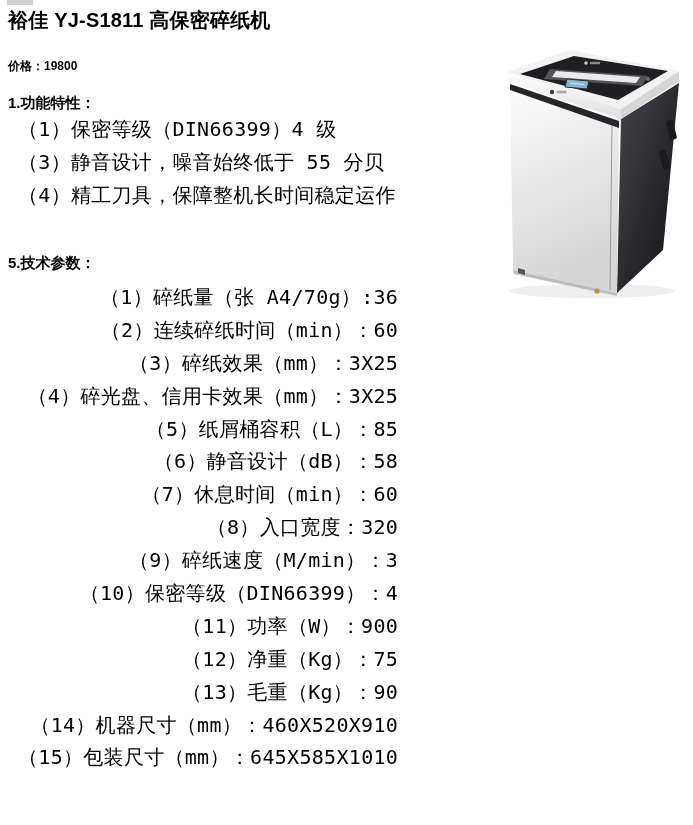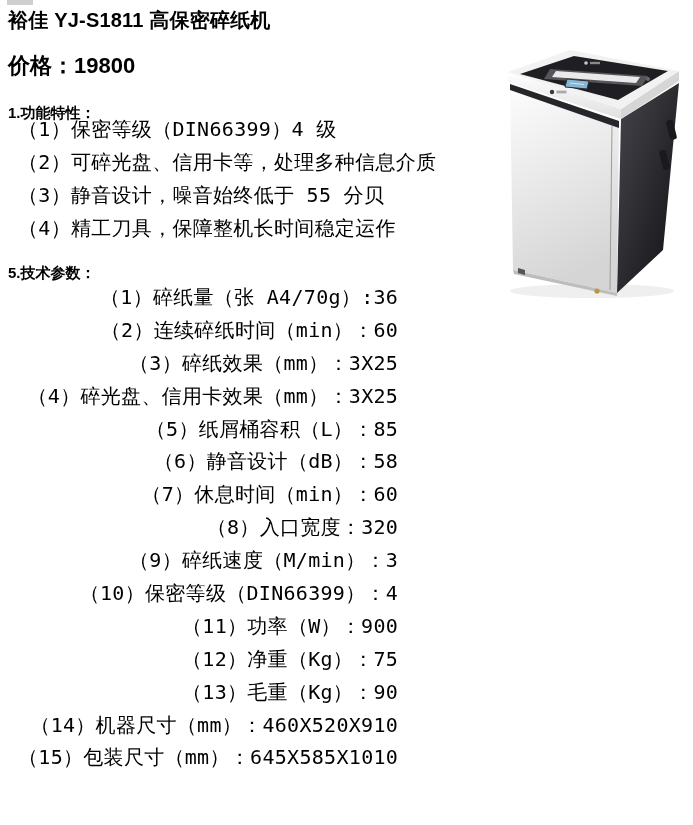--- a/index.html
+++ b/index.html
@@ -7,27 +7,27 @@
     width:693px;height:825px;background:#ffffff;position:relative;
     overflow:hidden;font-family:"Liberation Sans",sans-serif;color:#000;
   }
   .edge-artifact{position:absolute;left:7px;top:0;width:26px;height:5px;background:#cfcfcf;}
   .title{
     position:absolute;left:8px;top:8px;font-size:20px;font-weight:bold;
     line-height:24px;letter-spacing:0.2px;white-space:nowrap;
     font-family:"Liberation Sans","DejaVu Sans",sans-serif;
   }
   .price{
-    position:absolute;left:8px;top:55px;font-size:22px;font-weight:bold;
+    position:absolute;left:8px;top:55px;font-size:12px;font-weight:bold;
     line-height:22px;white-space:nowrap;
     font-family:"Liberation Sans","DejaVu Sans",sans-serif;
   }
   .section-heading{
     position:absolute;left:8px;font-size:15px;font-weight:bold;line-height:20px;
-    white-space:nowrap;font-family:"Liberation Sans","DejaVu Sans",sans-serif;margin-top:10px;
+    white-space:nowrap;font-family:"Liberation Sans","DejaVu Sans",sans-serif;
   }
   #heading-features{top:93px;}
   #heading-specs{top:253px;}
   .items{position:absolute;left:18px;}
   #feature-items{top:113px;}
   #spec-items{top:281px;}
   #feature-items .line{height:33px;line-height:33px;}
   #spec-items .line{height:32.9px;line-height:32.9px;text-align:right;}
   .line{
     font-size:20px;white-space:nowrap;letter-spacing:0.3px;
@@ -41,21 +41,20 @@
 <div class="edge-artifact"></div>
 
 <div class="title">裕佳 YJ-S1811 高保密碎纸机</div>
 
 <div class="price"><span>价格：</span><span>19800</span></div>
 
 <div class="section-heading" id="heading-features">1.功能特性：</div>
 
 <div class="items" id="feature-items">
   <div class="line">（1）保密等级（DIN66399）4 级</div>
-  <div class="line">（2）可碎光盘、信用卡等，处理多种信息介质</div>
   <div class="line">（3）静音设计，噪音始终低于 55 分贝</div>
   <div class="line">（4）精工刀具，保障整机长时间稳定运作</div>
 </div>
 
 <div class="section-heading" id="heading-specs">5.技术参数：</div>
 
 <div class="items" id="spec-items">
   <div class="line">（1）碎纸量（张 A4/70g）:36</div>
   <div class="line">（2）连续碎纸时间（min）：60</div>
   <div class="line">（3）碎纸效果（mm）：3X25</div>

